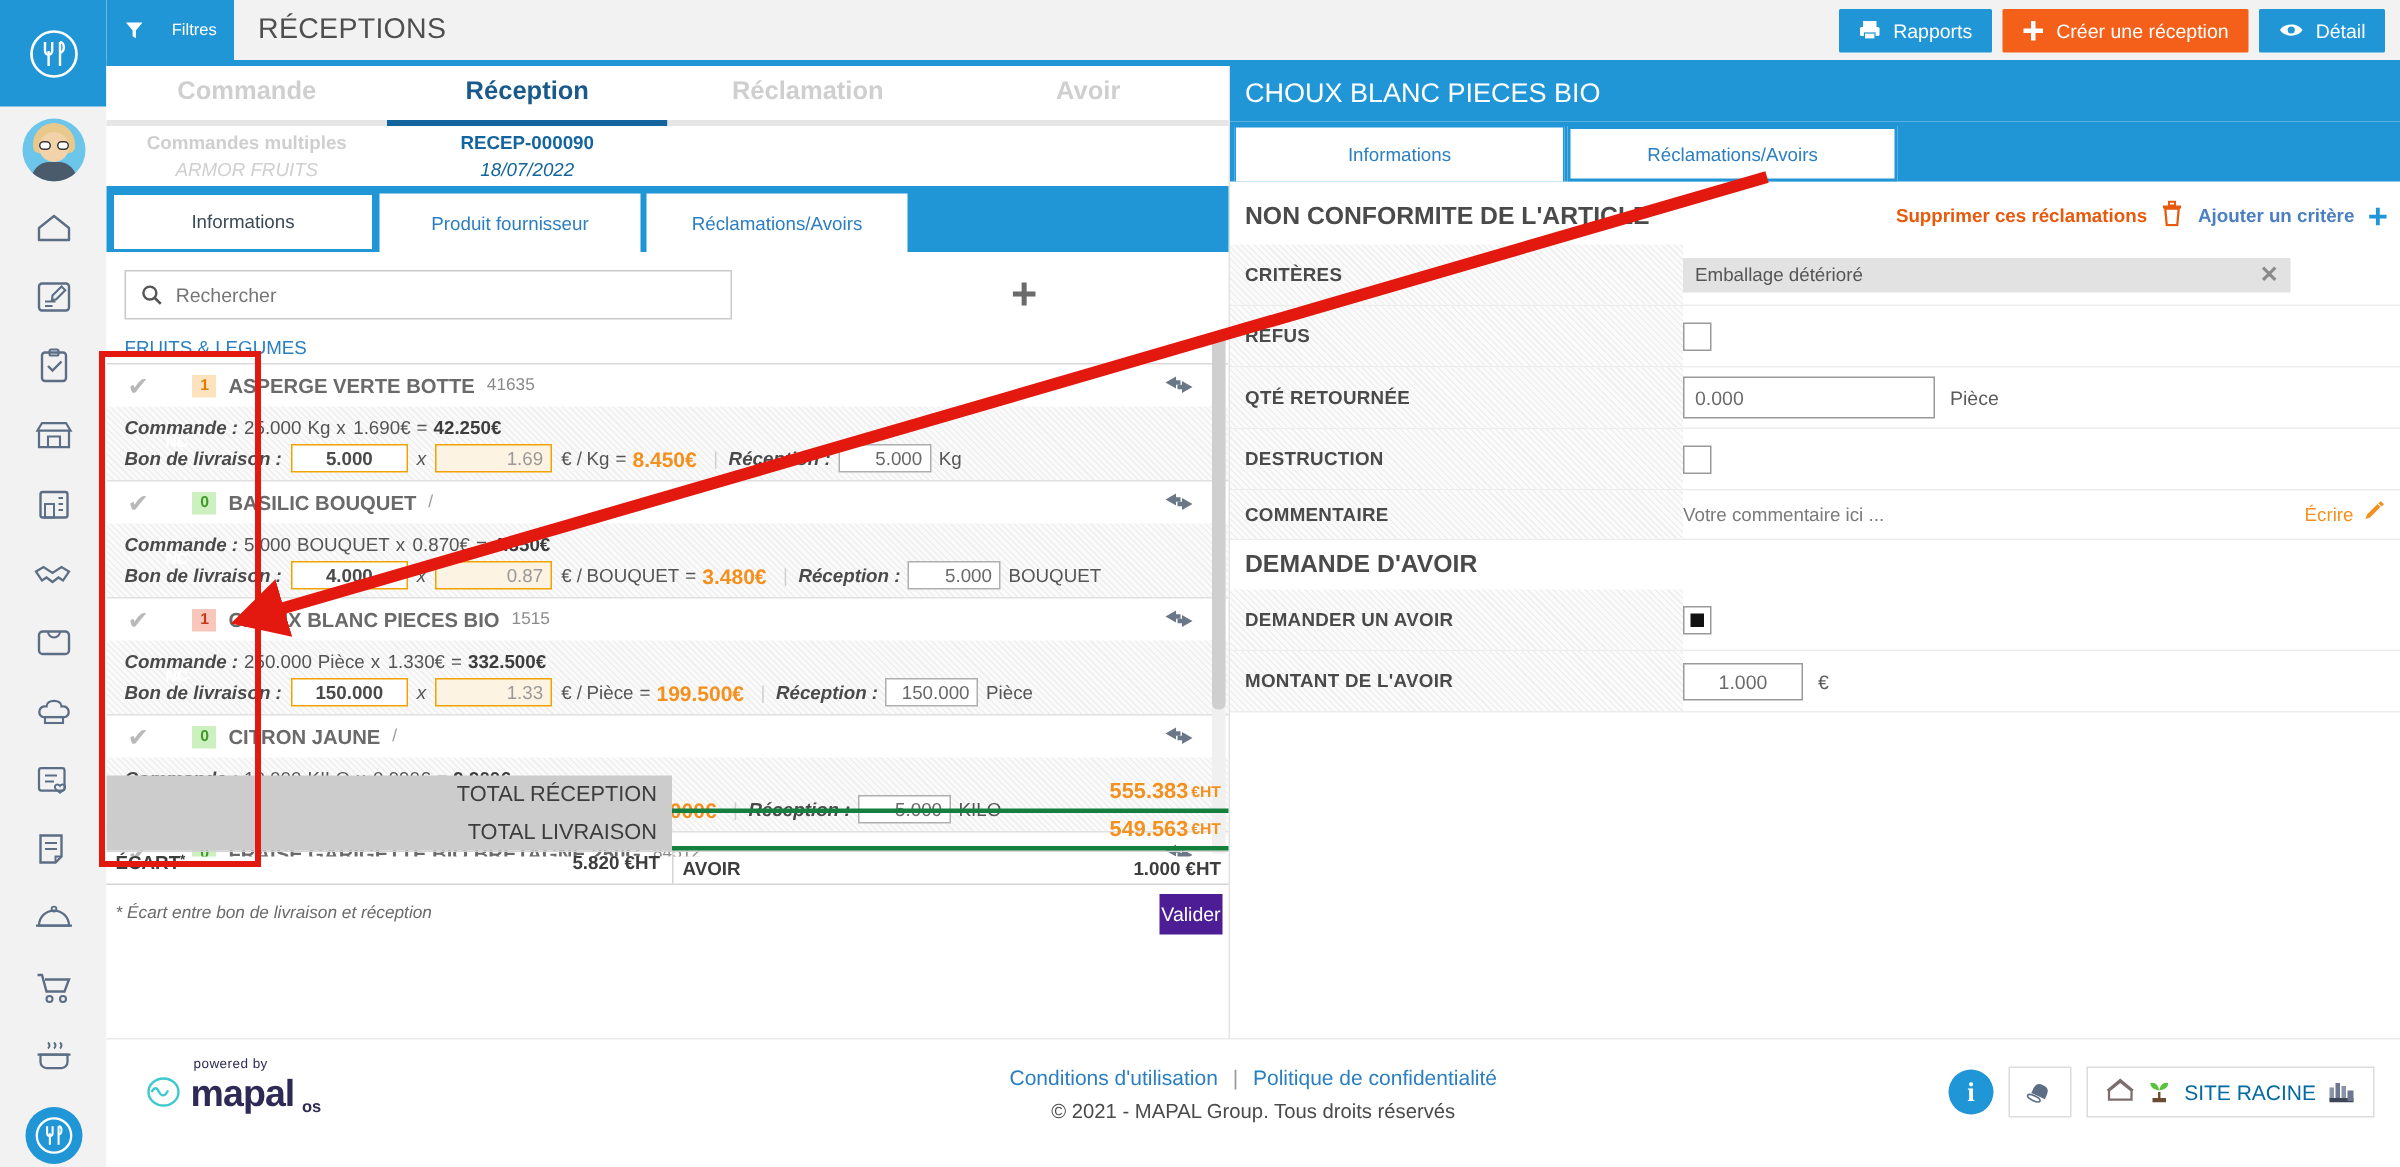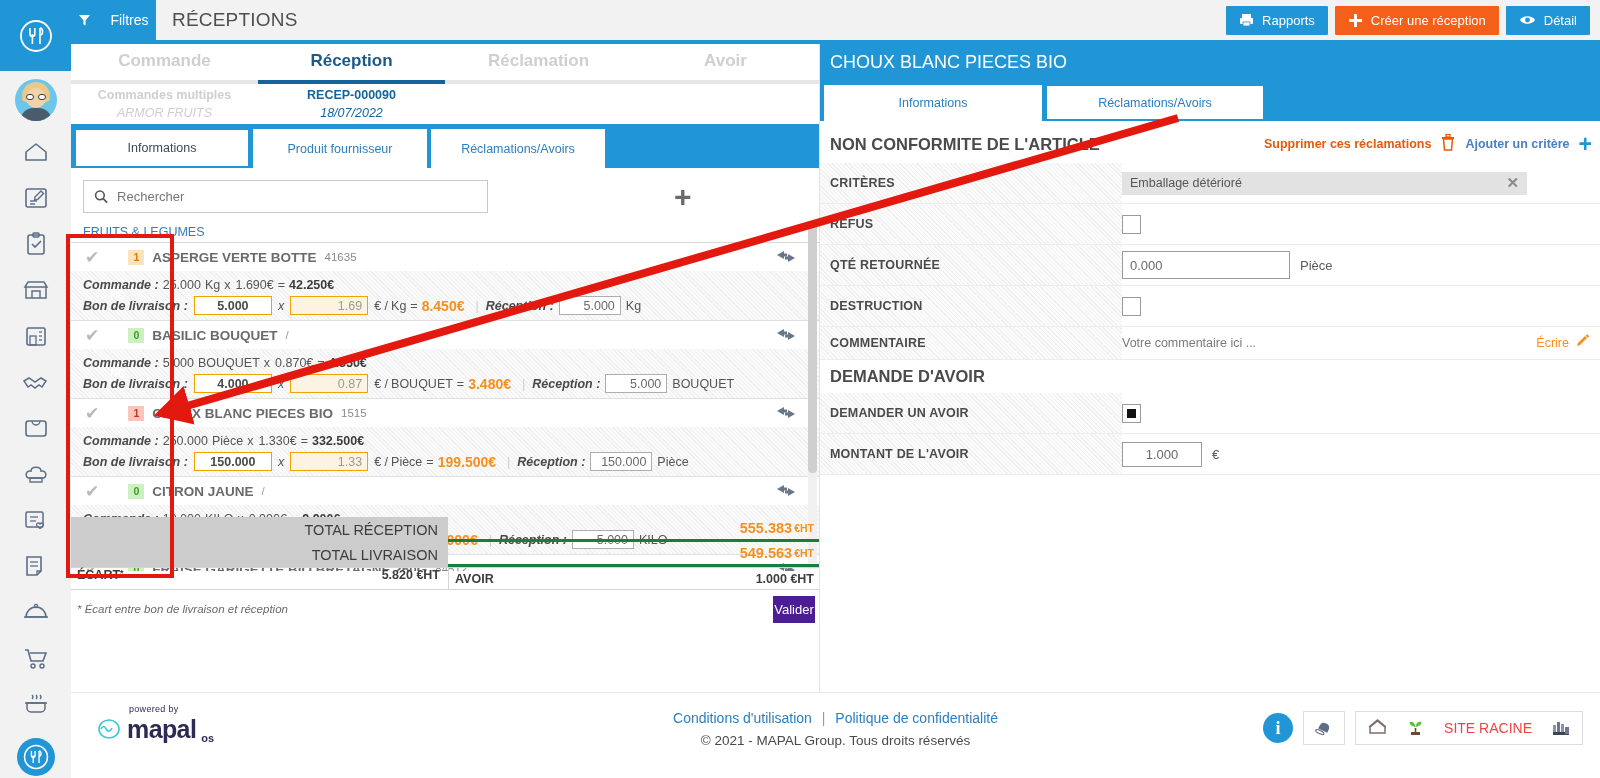--- a/index.html
+++ b/index.html
@@ -47,21 +47,21 @@
   }
 
   
   .topbar {
     position:absolute; left:71px; top:0; width:1529px; height:40px;
     background:#f2f2f2; display:flex; align-items:center;
   }
   .btn-filtres {
     width:85px; height:40px; background:#2196d6; color:#fff;
     display:flex; align-items:center; justify-content:center; gap:19px;
-    font-size:14px; cursor:pointer;
+    font-size:11px; cursor:pointer;
   }
   .page-title {
     margin-left:16px; font-size:19px; color:#4f4f4f; letter-spacing:.2px;
   }
   .topbar-right {
     margin-left:auto; display:flex; align-items:center; gap:7px; padding-right:10px;
   }
   .tb-btn {
     height:29px; padding:0 13px; display:flex; align-items:center; gap:8px;
     color:#fff; font-size:13px; cursor:pointer; border-radius:1px;
@@ -242,22 +242,22 @@
   .foot-center .l1 { font-size:14px; }
   .foot-center .l1 a { color:#2b7fc0; text-decoration:none; cursor:pointer; }
   .foot-center .l1 .bar { color:#9a9a9a; margin:0 6px; }
   .foot-center .l2 { font-size:13.5px; color:#4a4a4a; margin-top:7px; }
   .foot-right { position:absolute; right:17px; top:18px; display:flex; align-items:center; gap:10px;}
   .info-circ { width:30px; height:30px; border-radius:50%; background:#2196d6; color:#fff;
                display:flex; align-items:center; justify-content:center; font-weight:bold;
                font-size:18px; font-family:"Liberation Serif", serif; cursor:pointer;}
   .bell-box { width:42px; height:34px; border:1px solid #dcdcdc; display:flex; align-items:center;
               justify-content:center; cursor:pointer; }
-  .site-box { height:34px; border:1px solid #dcdcdc; display:flex; align-items:center; gap:20px;
-              padding:0 12px; font-size:14px; color:#ef4444; cursor:pointer; }
+  .site-box { height:34px; border:1px solid #dcdcdc; display:flex; align-items:center; gap:8px;
+              padding:0 12px; font-size:14px; color:#0369a1; cursor:pointer; }
 
   
   .anno { position:absolute; pointer-events:none; }
   .anno-rect {
     left:66px; top:234px; width:108px; height:344px;
     border:4px solid #e3180e;
   }
   svg.arrow-layer { position:absolute; left:0; top:0; width:1600px; height:778px; pointer-events:none; }
 </style>
 </head>

